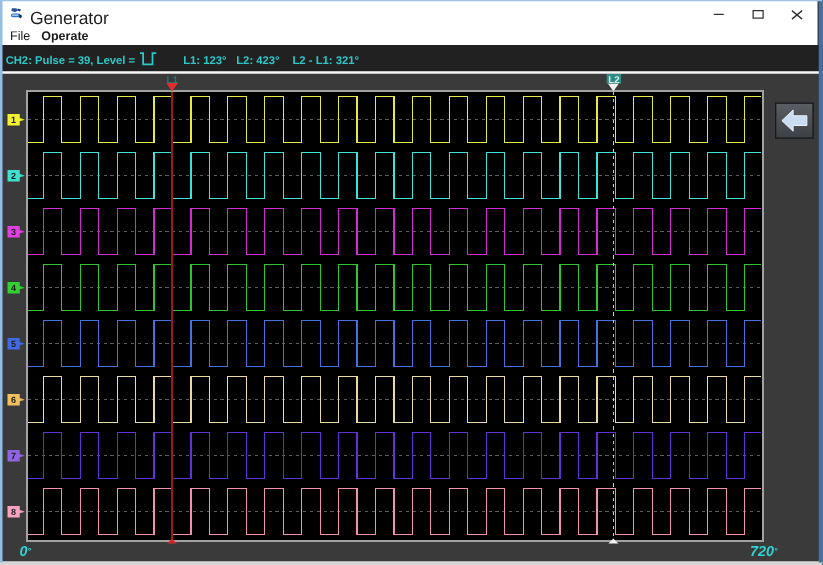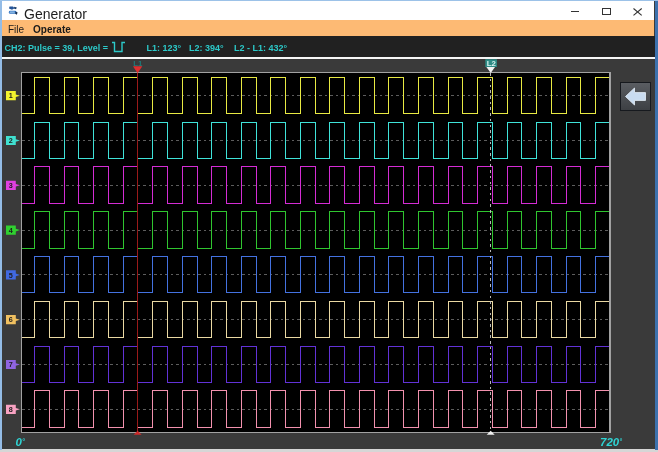--- a/index.html
+++ b/index.html
@@ -3,21 +3,21 @@
 * { margin:0; padding:0; box-sizing:border-box; }
 html,body { width:658px; height:452px; overflow:hidden; font-family:"Liberation Sans", sans-serif; }
 #win { position:relative; width:658px; height:452px; background:#3a3a3a; }
 #bL { position:absolute; left:0; top:0; width:2px; height:450px; background:#94bce6; z-index:9; }
 #bR { position:absolute; left:655.2px; top:0; width:2.6px; height:450px; background:#3c71ad; z-index:9; }
 #bT { position:absolute; left:0; top:0; width:658px; height:1.4px; background:#9cc2e8; z-index:9; }
 #titlebar { position:absolute; left:0; top:0; width:654px; height:20px; background:#ffffff; }
 #title { position:absolute; left:24px; top:6.4px; font-size:14px; color:#1e1e1e; }
 #mini { position:absolute; left:571px; top:11px; width:7.5px; height:1.3px; background:#333; }
 #maxi { position:absolute; left:602px; top:7.5px; width:8.5px; height:7.2px; border:1.2px solid #333; }
-#menubar { position:absolute; left:0; top:20px; width:654px; height:16px; background:#fdba74; font-size:10px; color:#1a1a1a; }
+#menubar { position:absolute; left:0; top:20px; width:654px; height:16px; background:#ffffff; font-size:10px; color:#1a1a1a; }
 #menubar span.m1 { position:absolute; left:8px; top:4.2px; }
 #menubar span.m2 { position:absolute; left:33px; top:4.2px;font-weight:bold; }
 #infobar { position:absolute; left:0; top:36px; width:658px; height:21px; background:#212121; color:#2cc9c9; font-size:9px; font-weight:bold; }
 #infobar span { position:absolute; top:6.8px; white-space:pre; }
 #whiteline { position:absolute; left:0; top:56.9px; width:658px; height:2.5px; background:#f6f6f6; }
 #botline { position:absolute; left:0; top:449.4px; width:658px; height:2.6px; background:#d6d6d6; }
 #deg0 { position:absolute; left:15.5px; top:436px; color:#2fd4d4; font-size:11.5px; font-weight:bold; font-style:italic; }
 #deg720 { position:absolute; left:600px; top:436px; color:#2fd4d4; font-size:11.5px; font-weight:bold; font-style:italic; }
 sup.dg { font-size:7px; vertical-align:2px; }
 #btn { position:absolute; left:620px; top:81.5px; width:30.5px; height:29px; background:linear-gradient(#5a5d62,#3d4044); border:1.6px solid #16191e; }
@@ -30,22 +30,22 @@
     <div id="bR"></div>
     <div id="bT"></div>
   <div id="titlebar"></div>
   <div id="menubar">
       <span class="m1">File</span>
       <span class="m2">Operate</span>
     </div>
   <div id="infobar">
     <span style="left:4.5px">CH2: Pulse = 39, Level =</span>
     <span style="left:146.5px">L1: 123°</span>
-    <span style="left:189px">L2: 394°</span>
-    <span style="left:234px">L2 - L1: 432°</span>
+    <span style="left:189px">L2: 423°</span>
+    <span style="left:234px">L2 - L1: 321°</span>
   </div>
   <svg style="position:absolute;left:111px;top:41px" width="16" height="13" viewBox="0 0 16 13">
     <path d="M1,1.5 H3.5 V10.5 H11 V1.5 H14" fill="none" stroke="#2cc9c9" stroke-width="1.4"></path>
   </svg>
   <div id="title">Generator</div>
   <svg id="icon" viewBox="0 0 10 10">
     <path d="M1.5,0.5 L5,0.5 L6.5,2.2 L4,3.8 L1,2.5 Z" fill="#24559a"></path>
     <path d="M6.2,0.8 L8.8,1.6 L8,3.2 L6,2.4 Z" fill="#163a66"></path>
     <rect x="0.8" y="4.8" width="7.6" height="3.0" rx="1.4" fill="#3273c2"></rect>
     <rect x="1.6" y="5.6" width="5.2" height="1.1" rx="0.5" fill="#9ec7ea"></rect>

